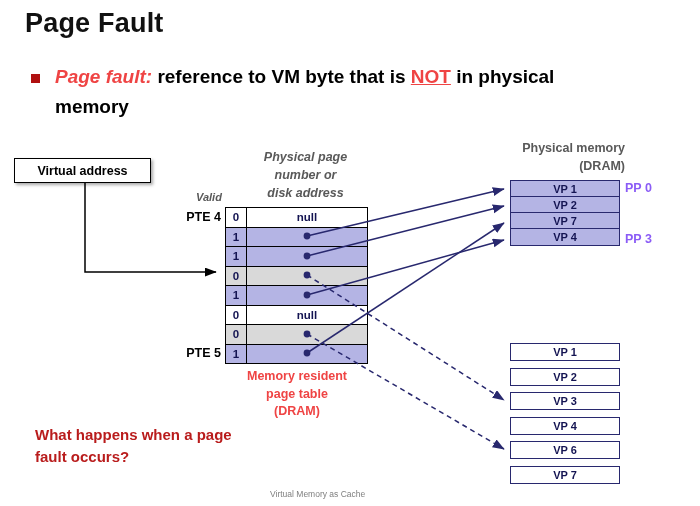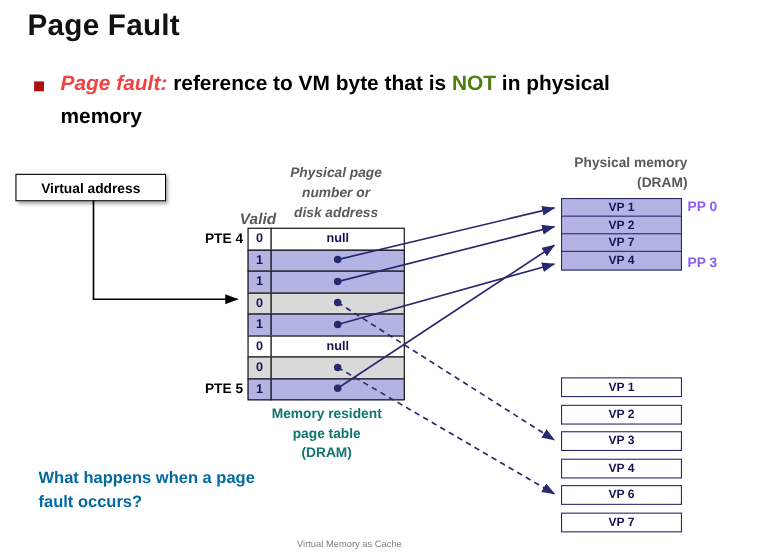--- a/index.html
+++ b/index.html
@@ -8,52 +8,52 @@
     font-family:"Liberation Sans", sans-serif; overflow:hidden;
   }
   .abs { position:absolute; }
   .ml { white-space:pre-line; }
 
   .title { left:25px; top:8px; font-size:27px; font-weight:bold; color:#111; letter-spacing:0.2px; }
 
   .bullet-sq { left:31px; top:74px; width:9px; height:9px; background:#b01010; }
   .bullet-text { left:55px; top:62px; width:565px; font-size:19px; font-weight:bold; color:#000; line-height:1.6; }
   .bullet-term { font-style:italic; color:#ef4444; }
-  .bullet-not { color:#4d7c0f; }
+  .bullet-not { color:#ef4444;text-decoration:underline; }
 
   .va-box {
     left:14px; top:158px; width:135px; height:23px; background:#fff;
     border:1px solid #000; box-shadow:2px 2px 3px #aaa;
     display:flex; align-items:center; justify-content:center;
     font-size:12.5px; font-weight:bold; color:#000;
   }
 
   .col-header { left:238px; top:148px; width:135px; text-align:center;
     font-size:12.5px; font-weight:bold; font-style:italic; color:#595959; line-height:1.45; }
-  .valid-header { left:196px; top:191px; width:55px; text-align:right;
-    font-size:14px; font-weight:bold; font-style:italic; color:#595959; }
+  .valid-header { left:196px; top:191px; width:55px; text-align:left;
+    font-size:11px; font-weight:bold; font-style:italic; color:#595959; }
 
   .pte-label { width:46px; text-align:right; font-size:12.5px; font-weight:bold; color:#000; }
   .pte0 { left:175px; top:210px; }
   .pte7 { left:175px; top:346px; }
 
   .pt { left:225px; top:207px; }
   .pt-row { display:flex; }
   .pt-row + .pt-row { margin-top:-1px; }
   .pt-cell { box-sizing:border-box; border:1px solid #000; height:20.5px;
     display:flex; align-items:center; justify-content:center;
     font-size:11.5px; font-weight:bold; color:#141452; background:#fff; }
   .pt-valid { width:22px; }
   .pt-val { width:122px; margin-left:-1px; }
   .pt-row.t-mapped .pt-cell { background:#b4b4e4; }
   .pt-row.t-disk .pt-cell { background:#d9d9d9; }
   .pt-row.t-null .pt-cell { background:#ffffff; }
 
   .pt-caption { left:232px; top:368px; width:130px; text-align:center;
-    font-size:12.5px; font-weight:bold; color:#0f766e; line-height:1.4; }
+    font-size:12.5px; font-weight:bold; color:#ef4444; line-height:1.4; }
 
   .pm-title { left:505px; top:140px; width:120px; text-align:right;
     font-size:12.5px; font-weight:bold; color:#595959; line-height:1.4; }
   .pm { left:510px; top:180px; }
   .pm-row { box-sizing:border-box; width:110px; height:17.5px; background:#b4b4e4;
     border:1.5px solid #28286e; display:flex; align-items:center; justify-content:center;
     font-size:11px; font-weight:bold; color:#141452; }
   .pm-row + .pm-row { margin-top:-1.5px; }
 
   .pp-label { left:625px; width:40px; font-size:12.5px; font-weight:bold; color:#8b5cf6; }
@@ -61,21 +61,21 @@
   .pp3 { top:232px; }
 
   .vm-title { left:505px; top:298px; width:120px; text-align:center;
     font-size:12.5px; font-weight:bold; color:#595959; line-height:1.4; }
   .disk-box { left:510px; box-sizing:border-box; width:110px; height:17.5px; background:#fff;
     border:1.5px solid #28286e; display:flex; align-items:center; justify-content:center;
     font-size:11px; font-weight:bold; color:#141452; }
   .d0 { top:343px; } .d1 { top:368px; } .d2 { top:392px; }
   .d3 { top:417px; } .d4 { top:441px; } .d5 { top:466px; }
 
-  .question { left:35px; top:424px; font-size:15px; font-weight:bold; color:#0369a1; line-height:1.45; }
+  .question { left:35px; top:424px; font-size:15px; font-weight:bold; color:#b91c1c; line-height:1.45; }
   .footer { left:270px; top:489px; width:160px; text-align:left; font-size:8.5px; color:#7f7f7f; }
 
   svg.overlay { position:absolute; left:0; top:0; pointer-events:none; }
 </style>
 </head>
 <body>
 
 <div class="slide">
 
   <div class="abs title">Page Fault</div>

